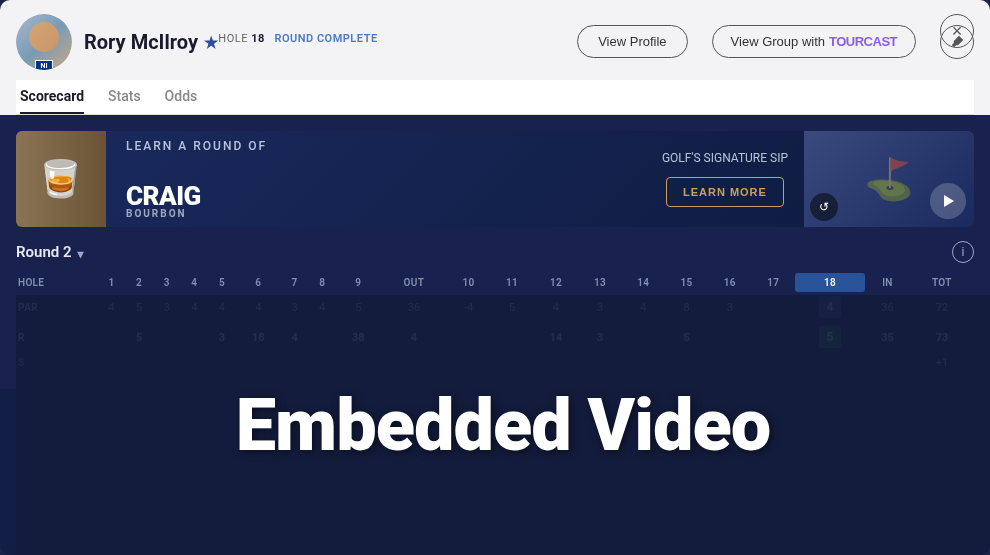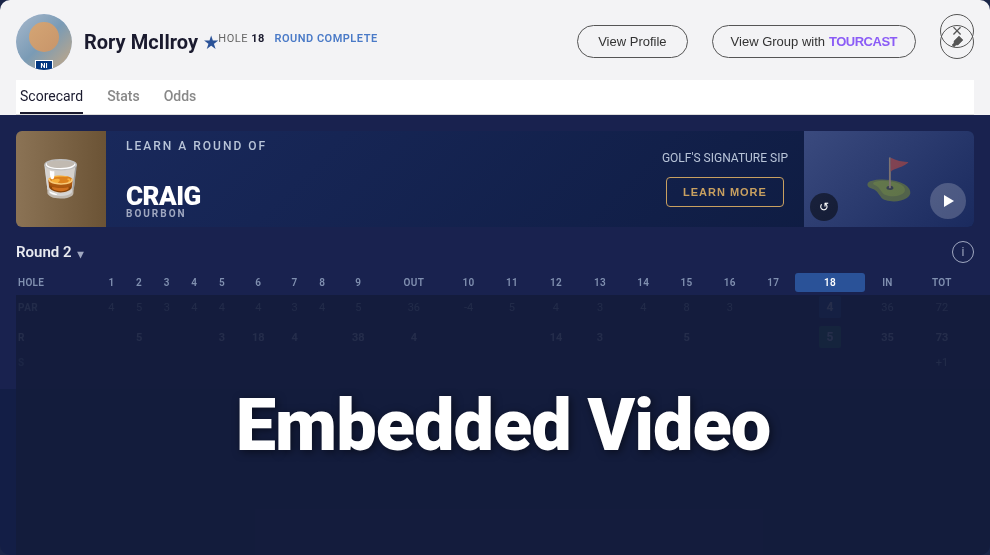--- a/index.html
+++ b/index.html
@@ -193,21 +193,21 @@
       font-size: 14px;
       font-weight: 500;
       color: #888;
       cursor: pointer;
       border-bottom: 2px solid transparent;
       position: relative;
     }
 
     .tab.active {
       color: #1a1a2e;
-      font-weight: 400;
+      font-weight: 700;
       border-bottom: 2px solid #1a1a2e;
       text-align: right;
     }
 
     .tab-divider {
       height: 1px;
       background: #ddd;
     }
 
     

